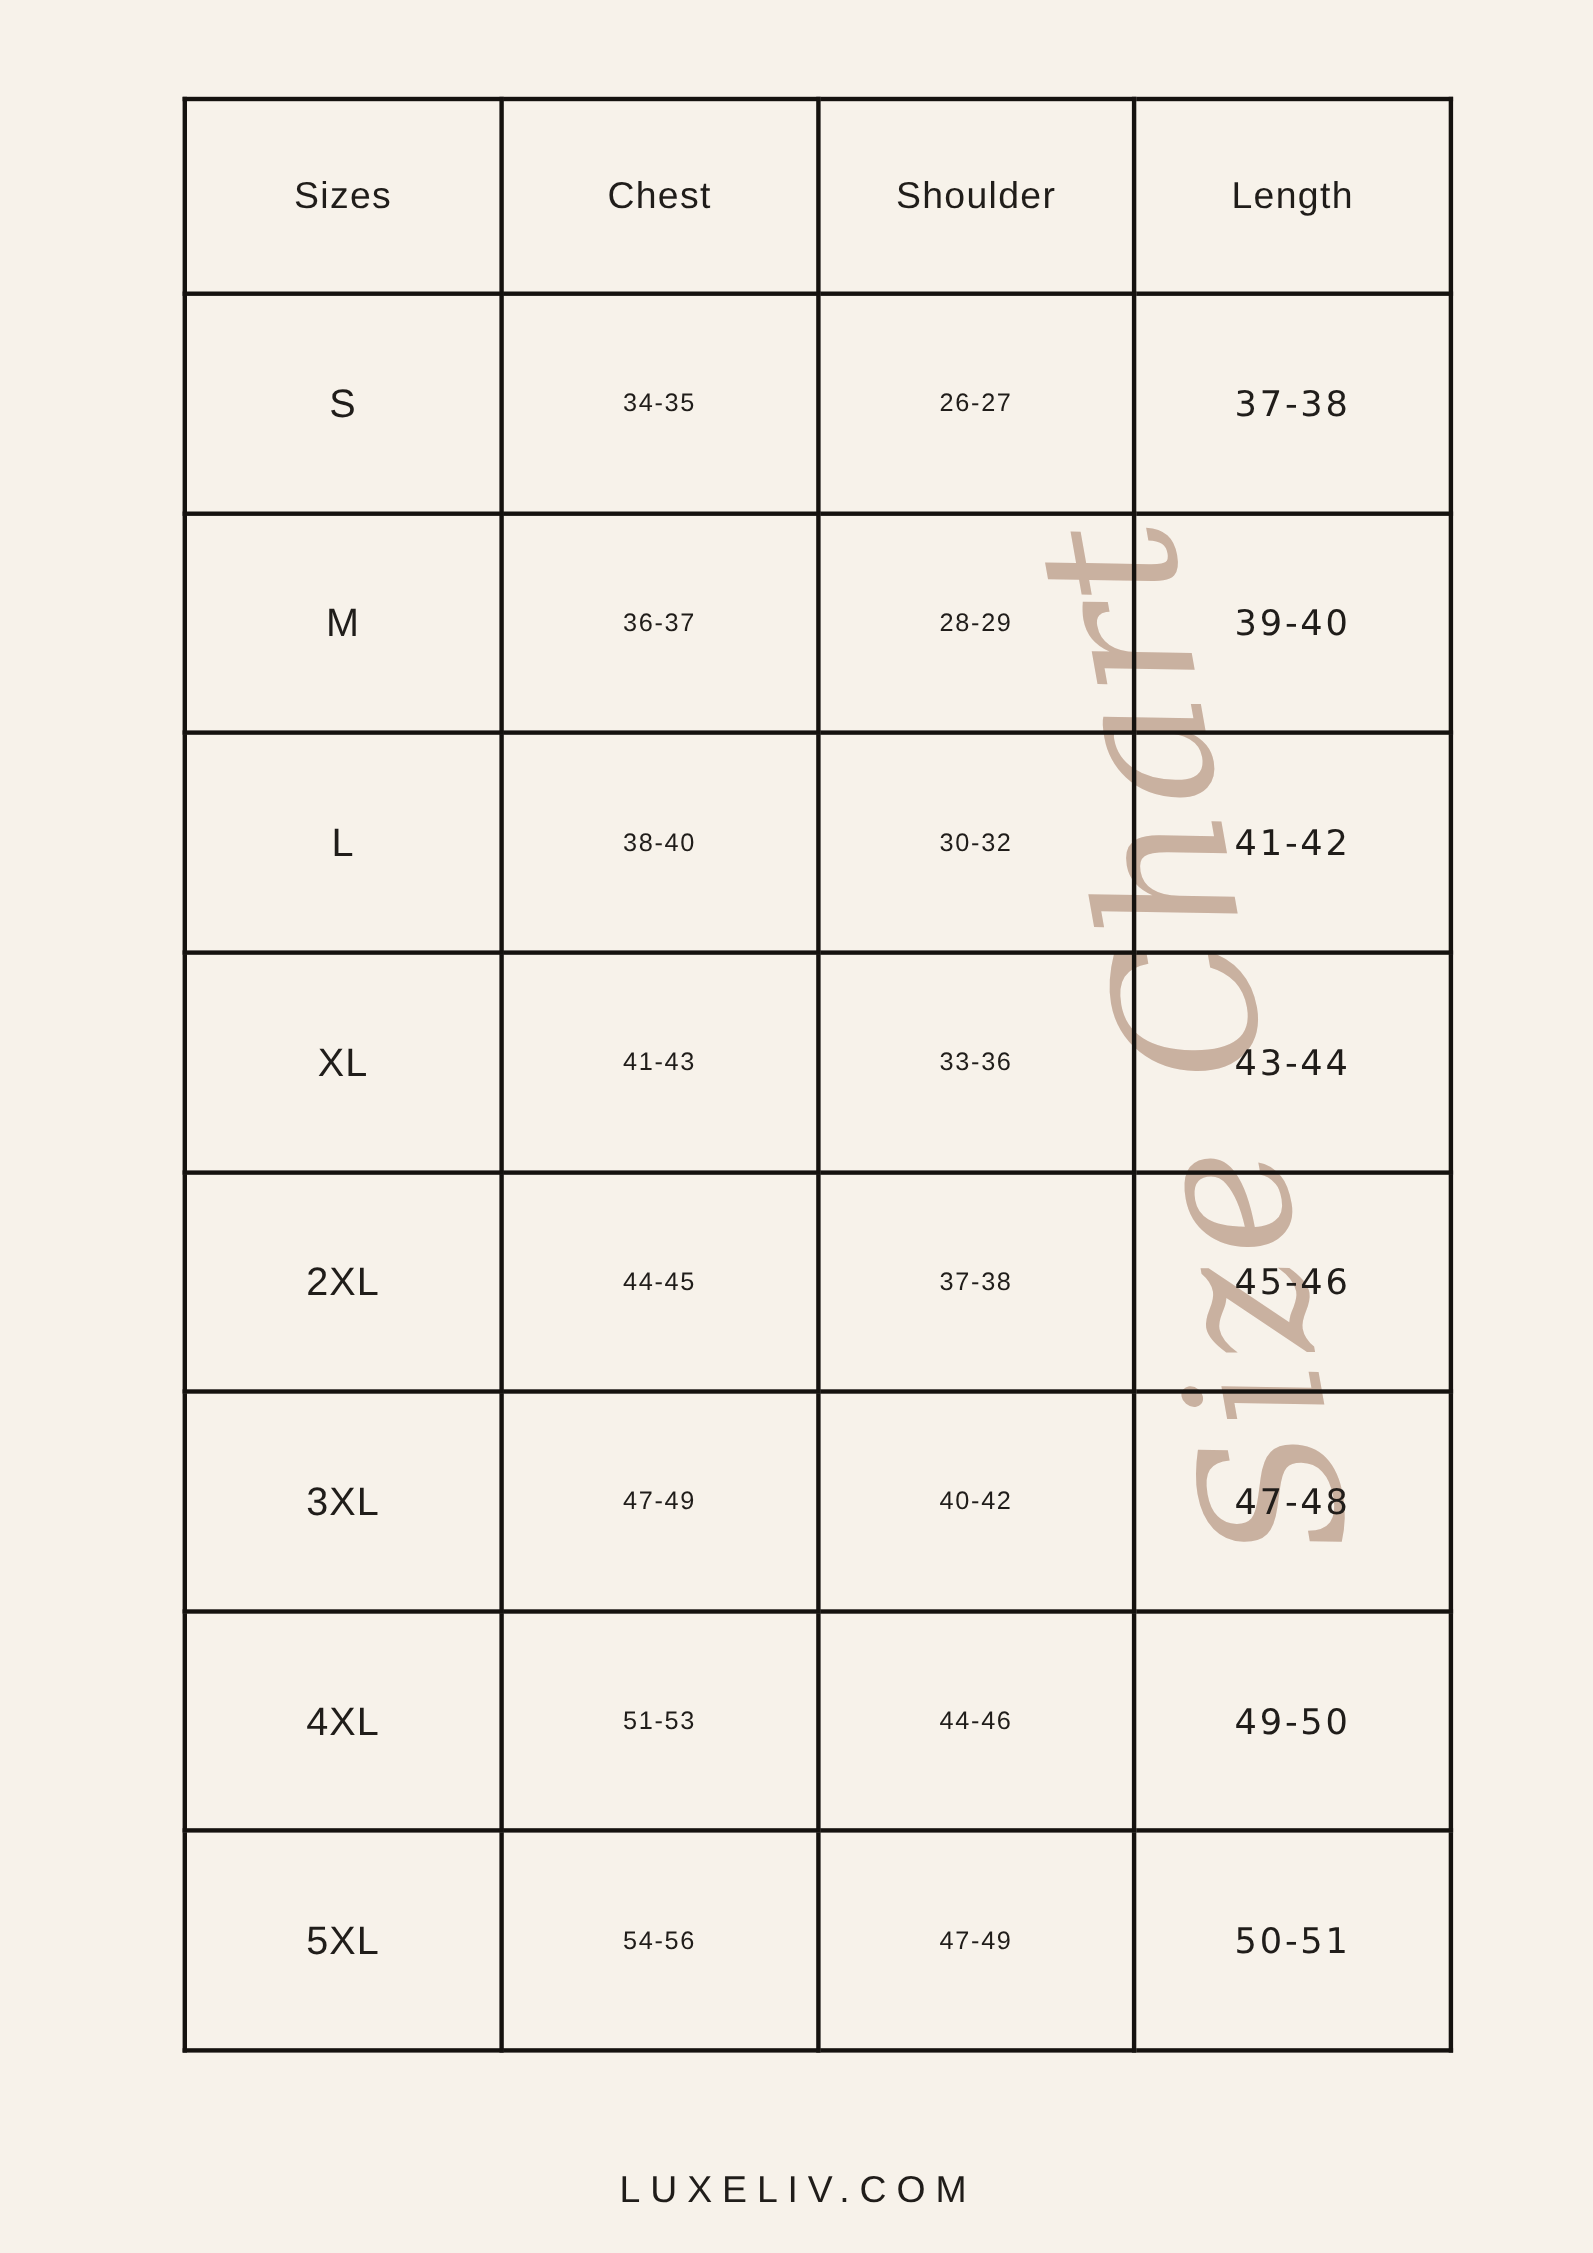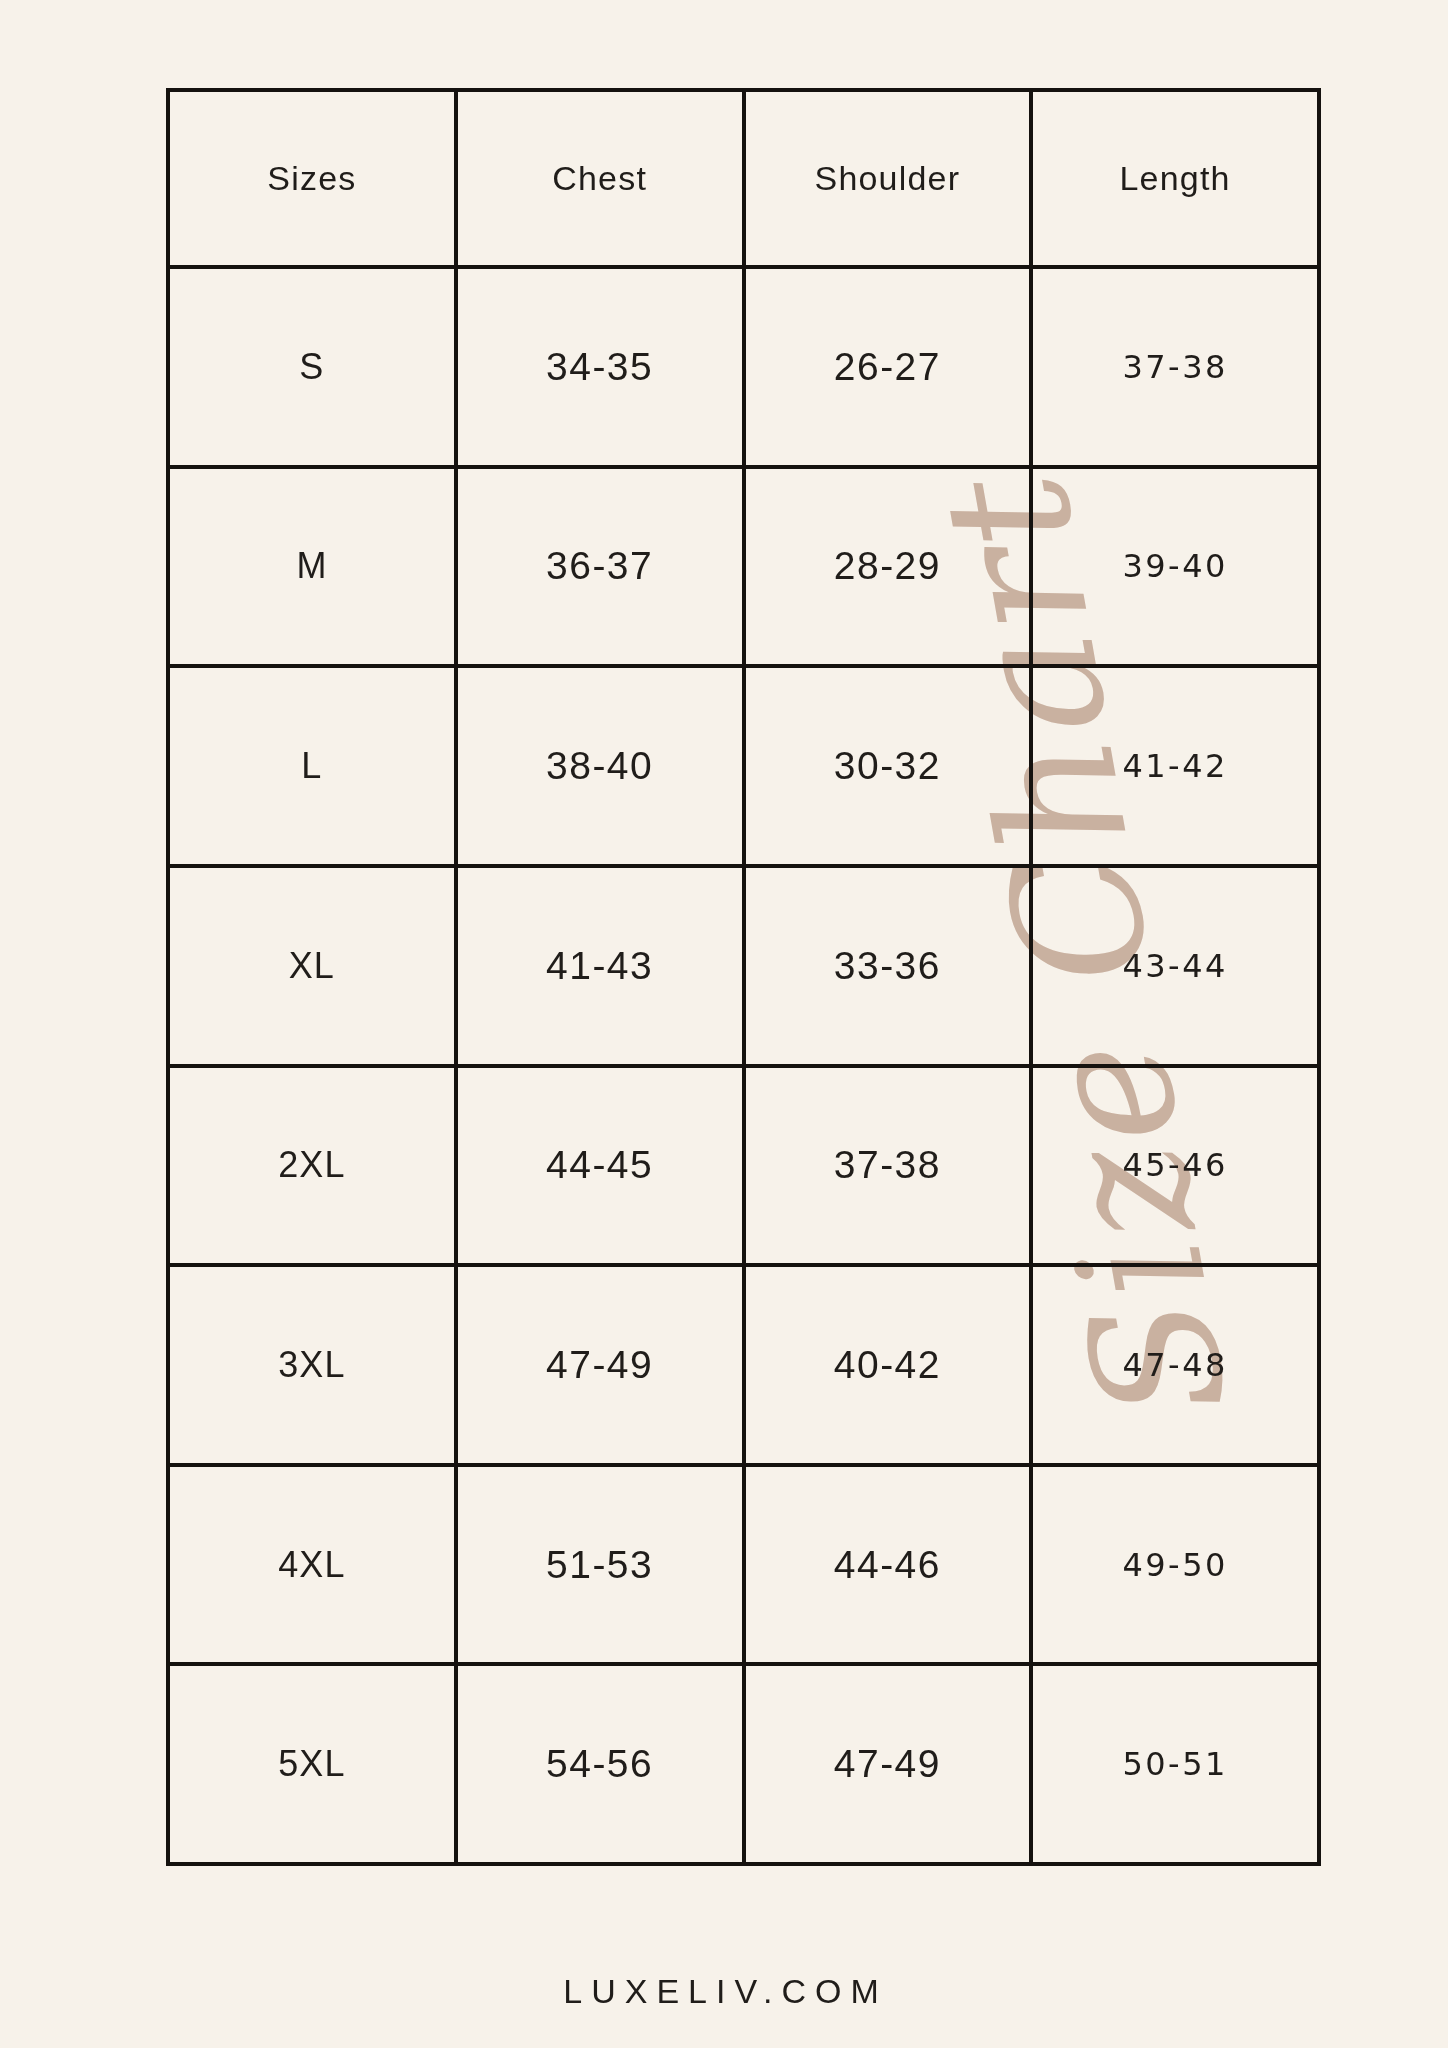--- a/index.html
+++ b/index.html
@@ -58,21 +58,21 @@
     font-size:34px;
     font-weight:400;
     letter-spacing:1.2px;
   }
   td.c-size{
     font-size:36px;
     font-weight:400;
     letter-spacing:1px;
   }
   td.c-mid{
-    font-size:39px;
+    font-size:23px;
     font-weight:300;
     letter-spacing:1.5px;
   }
   td.c-length{
     font-family:"DejaVu Sans", sans-serif;
     font-size:32px;
     font-weight:400;
     letter-spacing:2.5px;
   }
 

